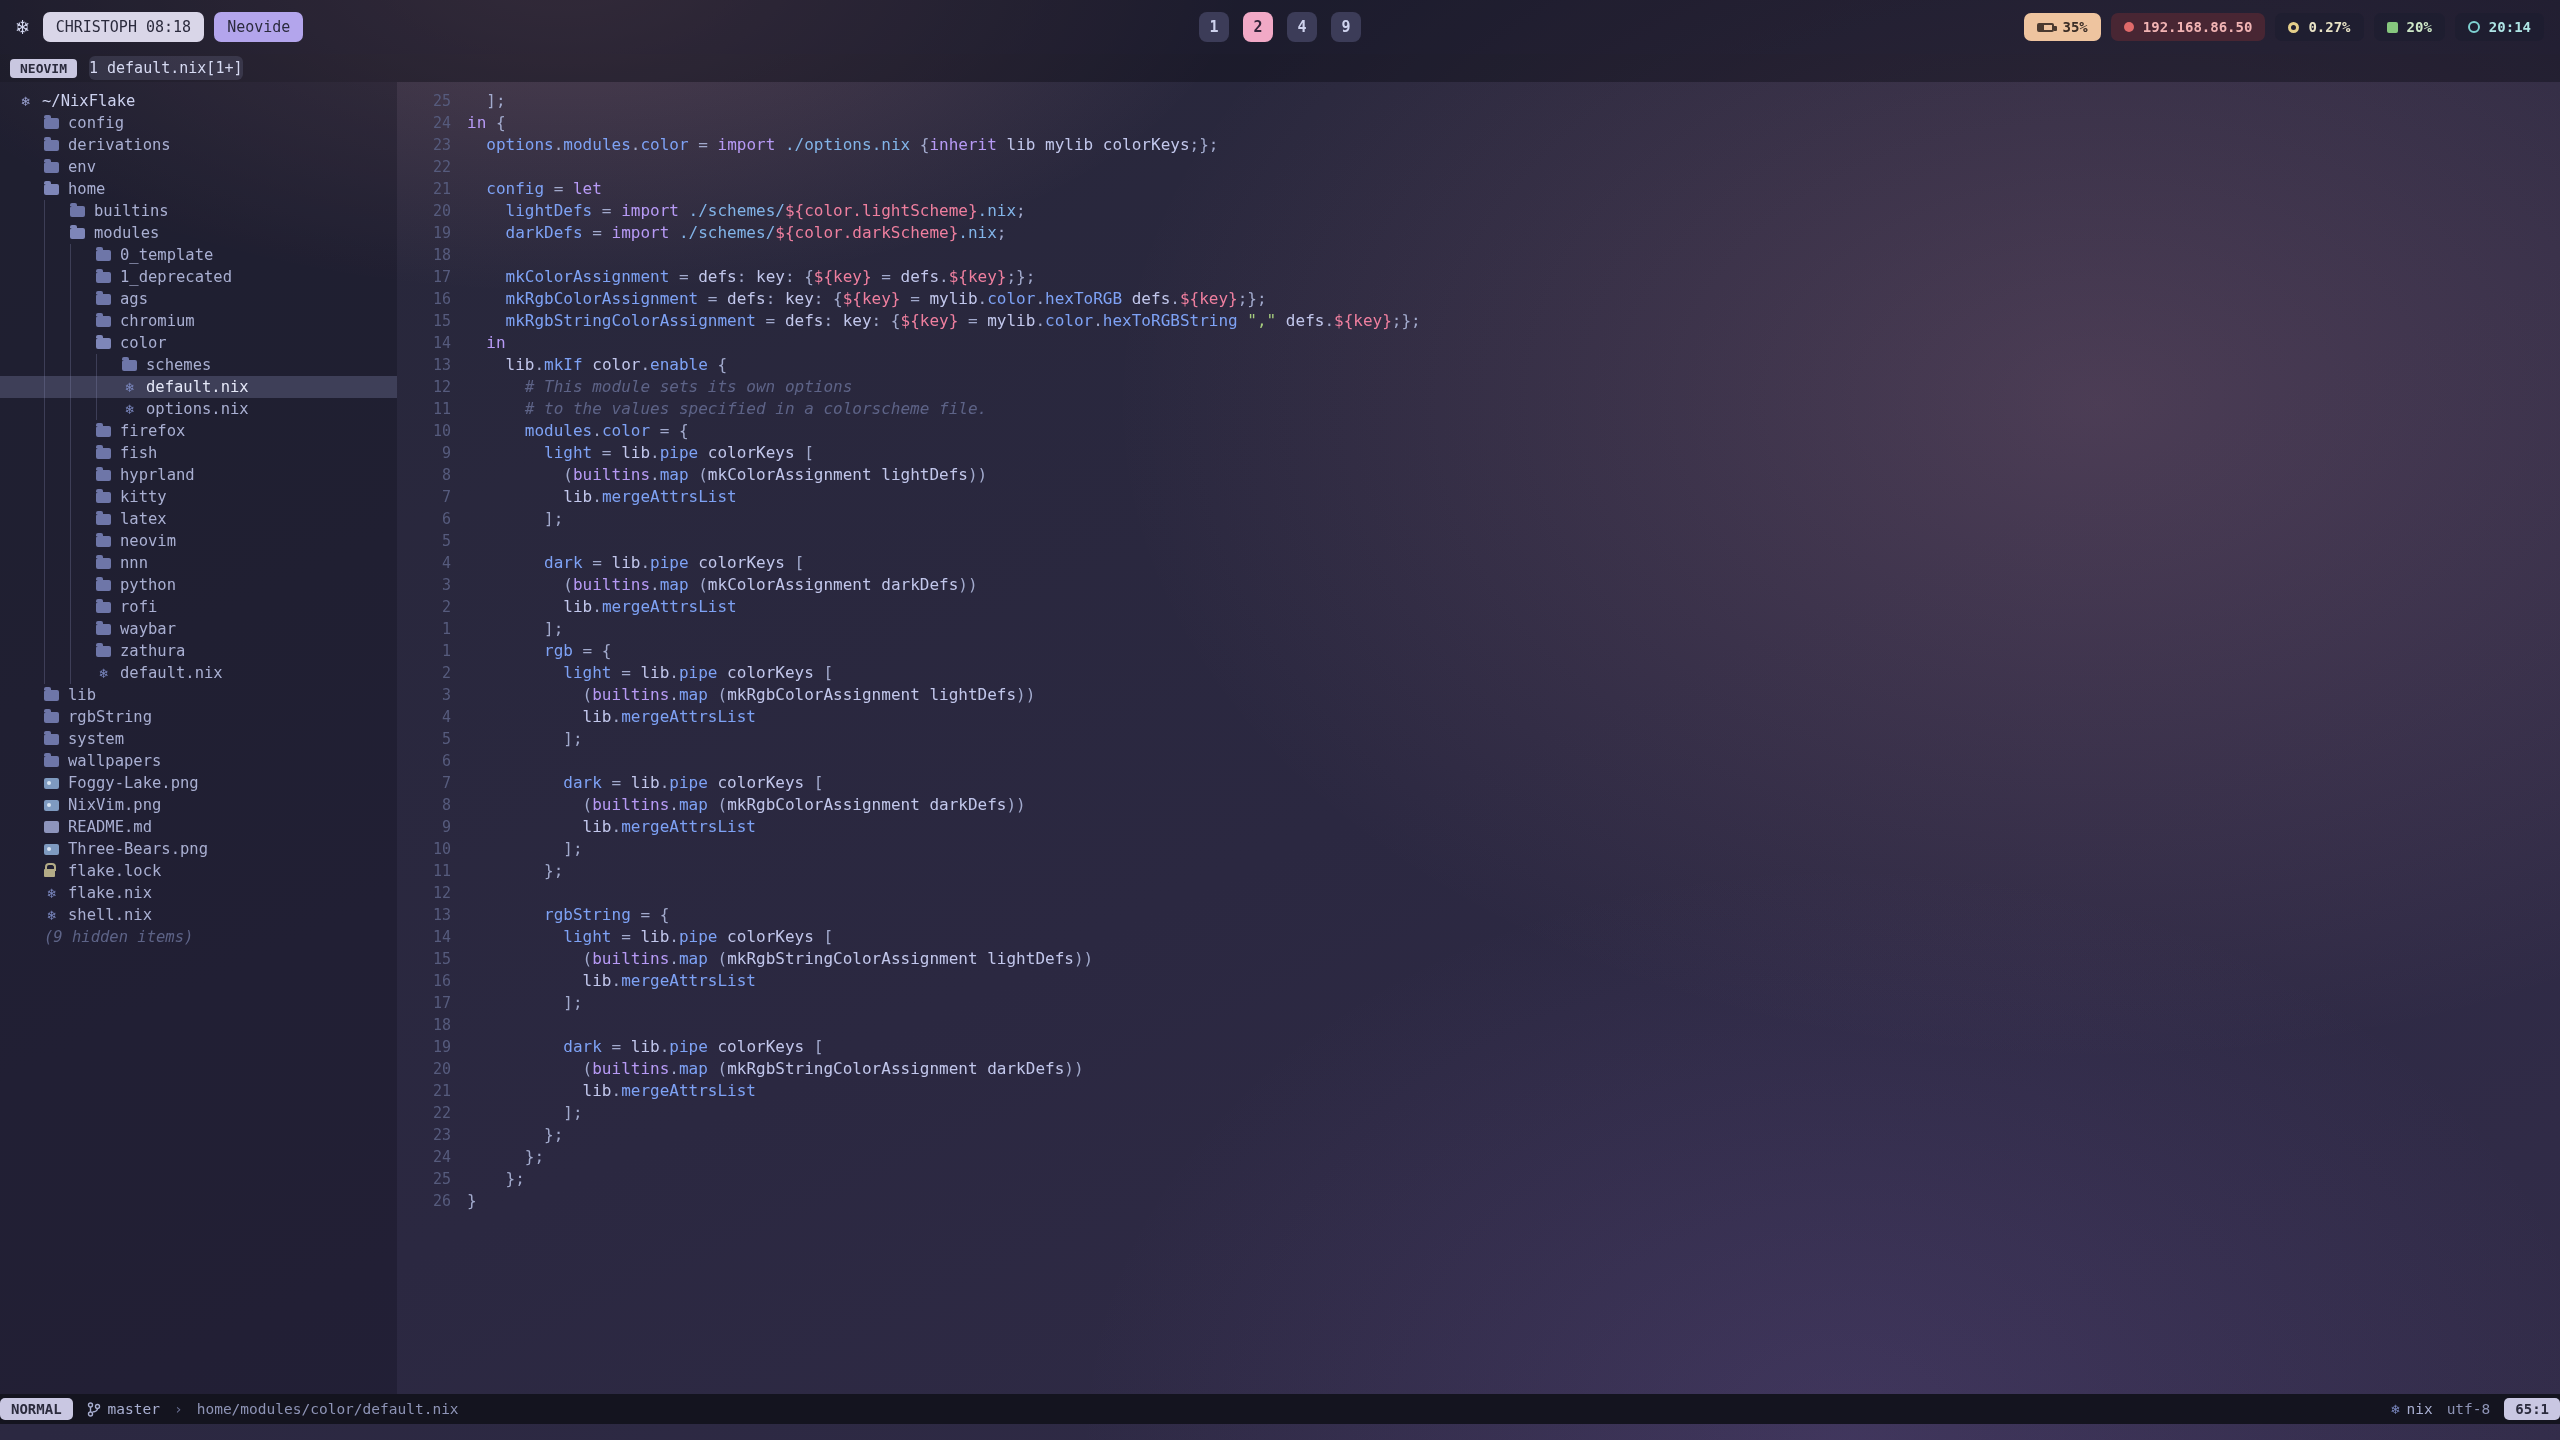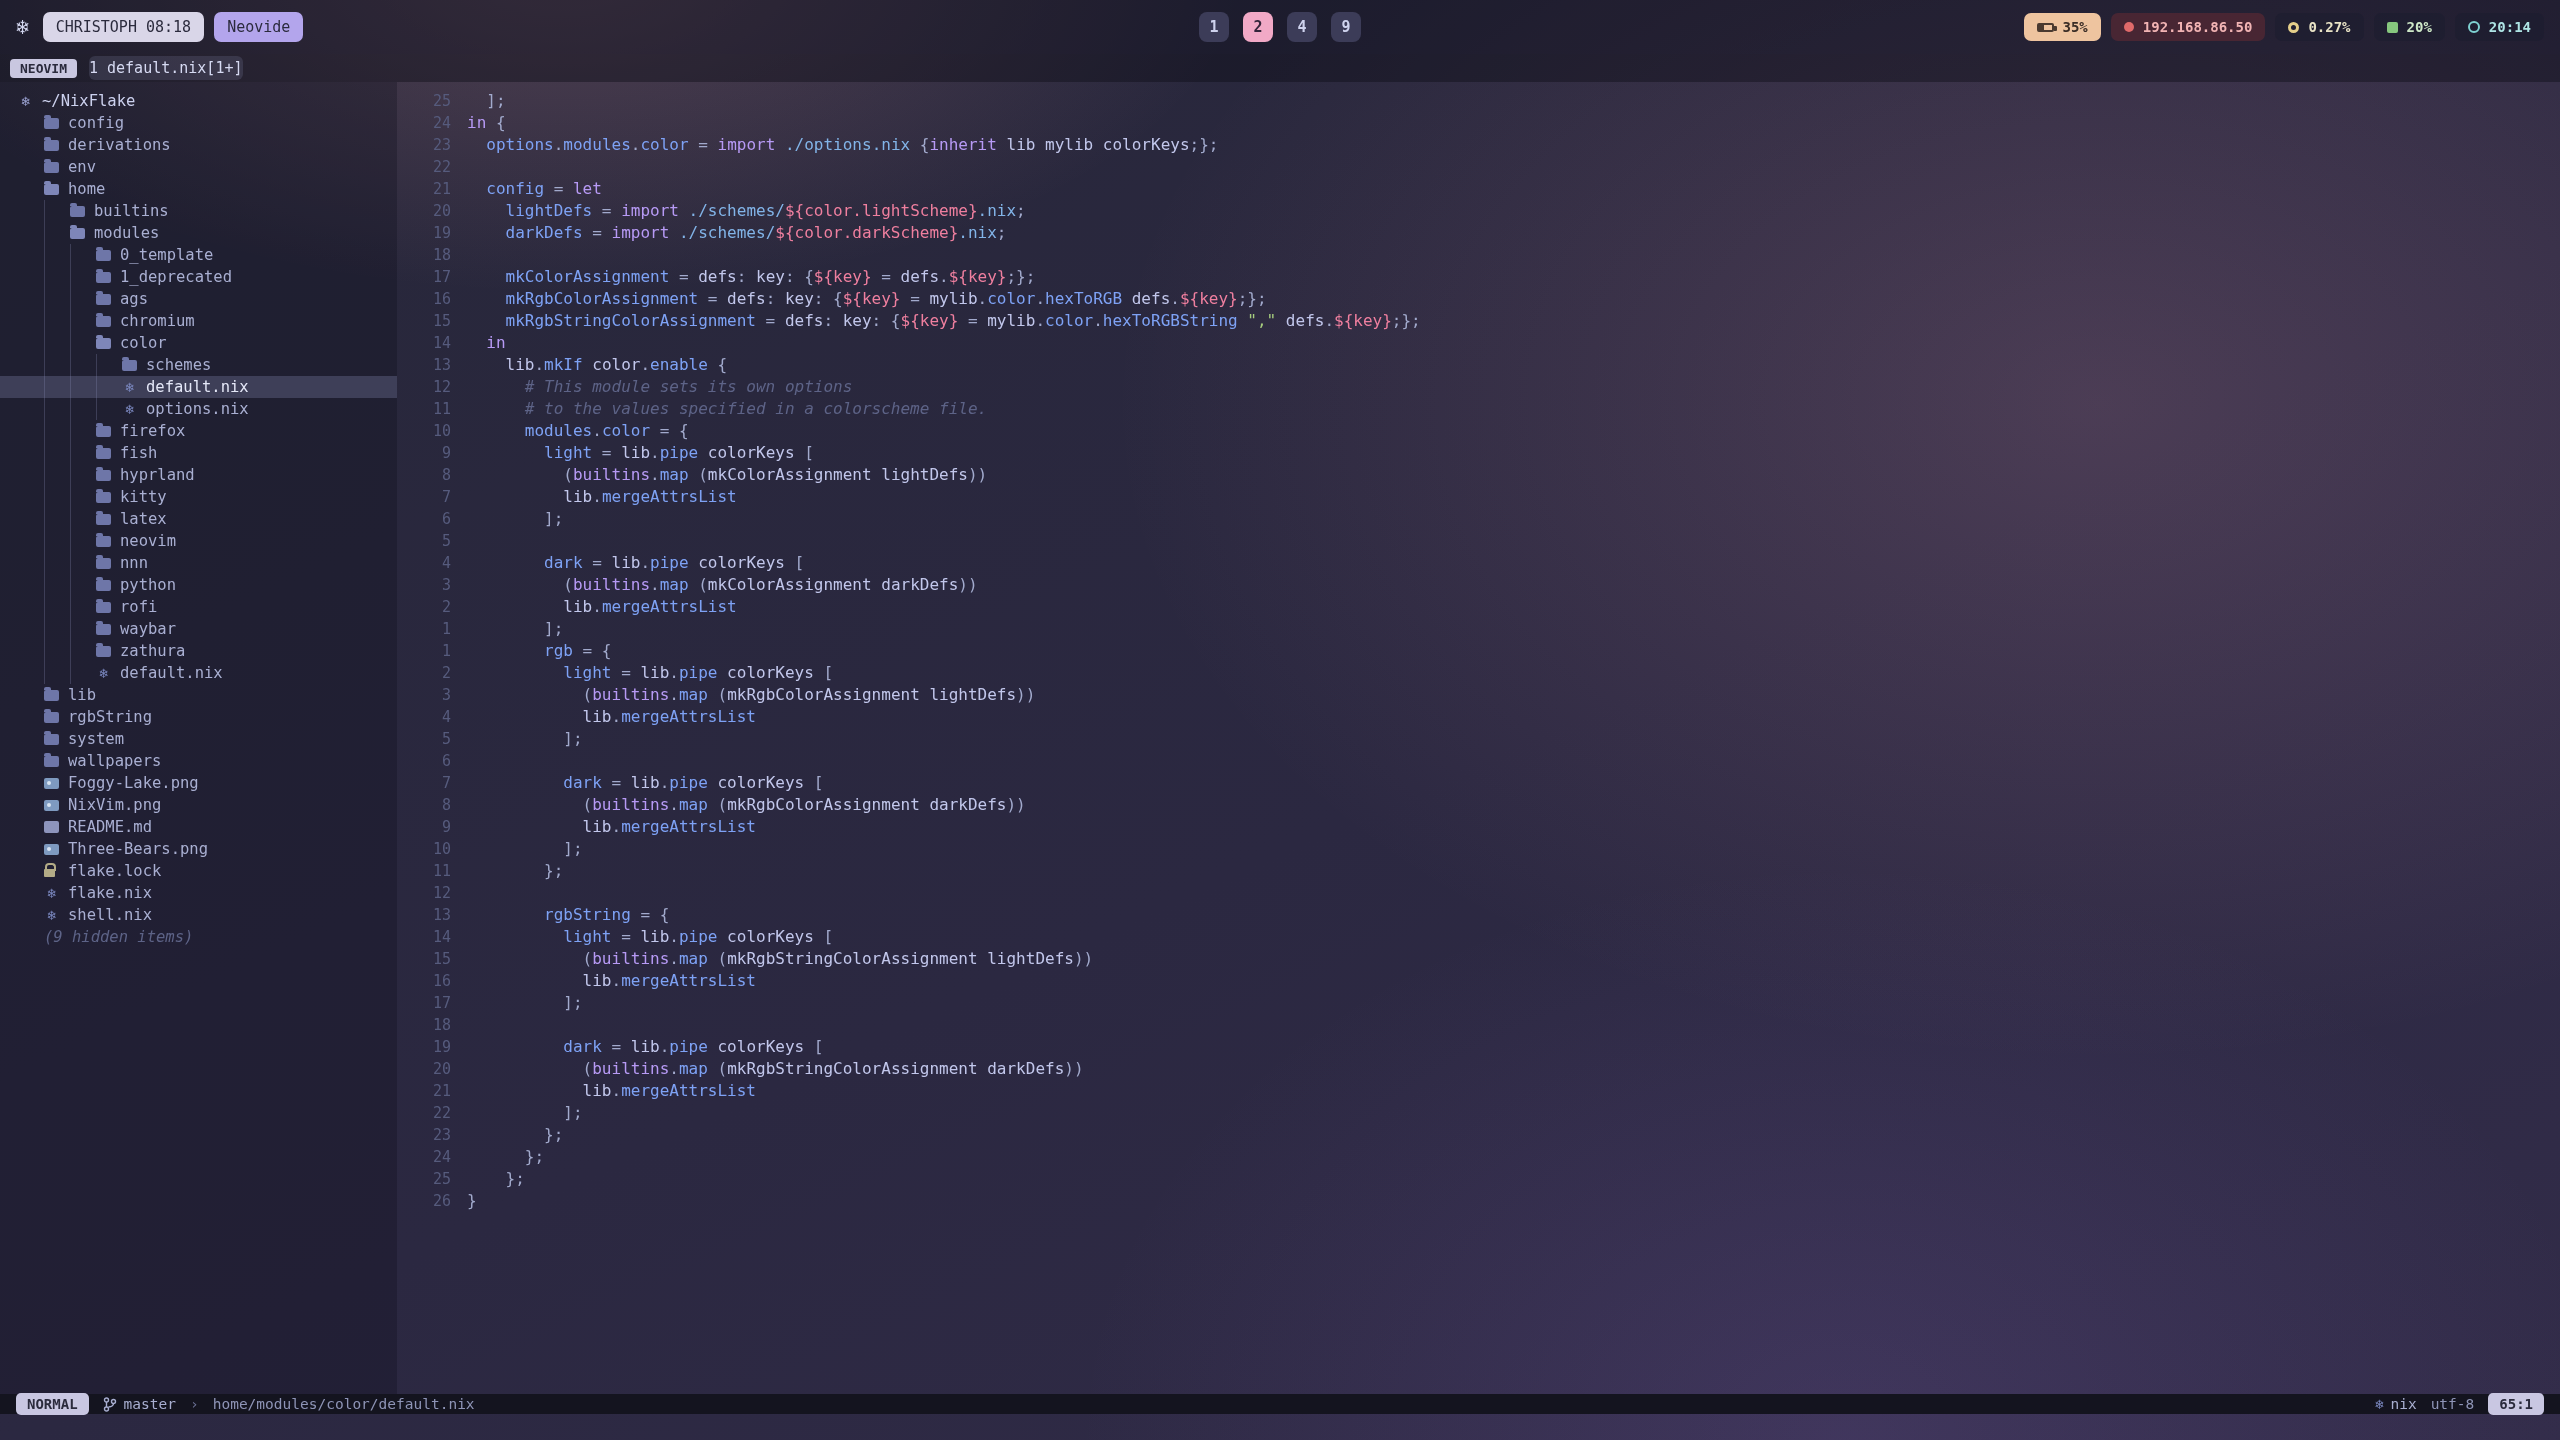--- a/index.html
+++ b/index.html
@@ -78,22 +78,22 @@
   .cursor{display:inline-block;width:10px;height:22px;vertical-align:top;background:#c9cdf0}
   .t-d{color:#c2c7ec}
   .t-k{color:#b79af5}
   .t-f{color:#7ea2f5}
   .t-t{color:#82b4e8}
   .t-s{color:#a6cc7e}
   .t-i{color:#ef7f9f}
   .t-c{color:#5d6387;font-style:italic}
   .t-p{color:#a2aacd}
   
-  .statusbar{height:20px;background:#14141f;display:flex;align-items:center;justify-content:space-between;
-    padding:0 16px;font-size:14.5px;color:#9ba1c4}
+  .statusbar{height:30px;background:#14141f;display:flex;align-items:center;justify-content:space-between;
+    padding:0 0;font-size:14.5px;color:#9ba1c4}
   .sb-left,.sb-right{display:flex;align-items:center;gap:14px}
   .mode-badge,.pos-badge{background:#c9c7e2;color:#2b2b3d;font-weight:bold;border-radius:5px;padding:3px 11px;font-size:14px}
   .branch{display:flex;align-items:center;gap:7px;color:#a8aed0;cursor:pointer}
   .sb-sep{color:#6a7094}
   .path{color:#8e94b6}
   .ft{display:flex;align-items:center;gap:7px;color:#a8aed0}
   .ft-ico{color:#7b88c0;font-size:14px}
   .enc{color:#8e94b6}
   .cmdline{height:16px}
 </style>

